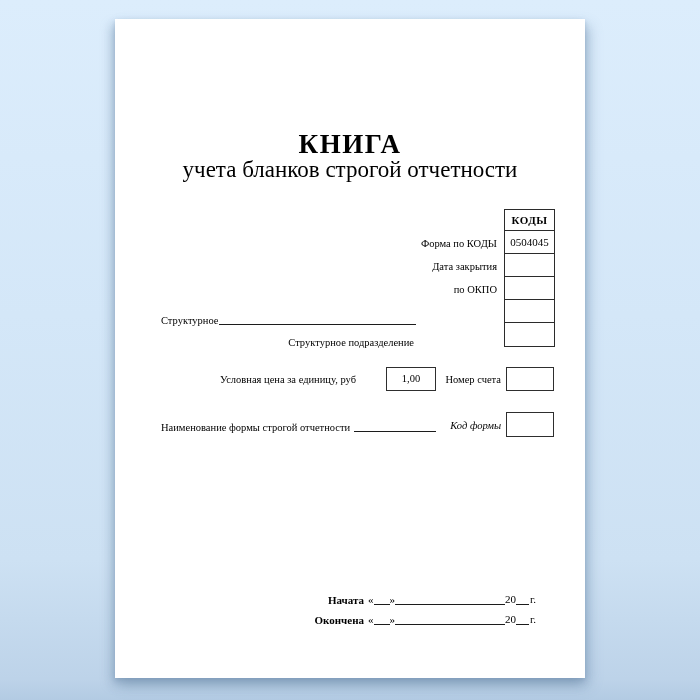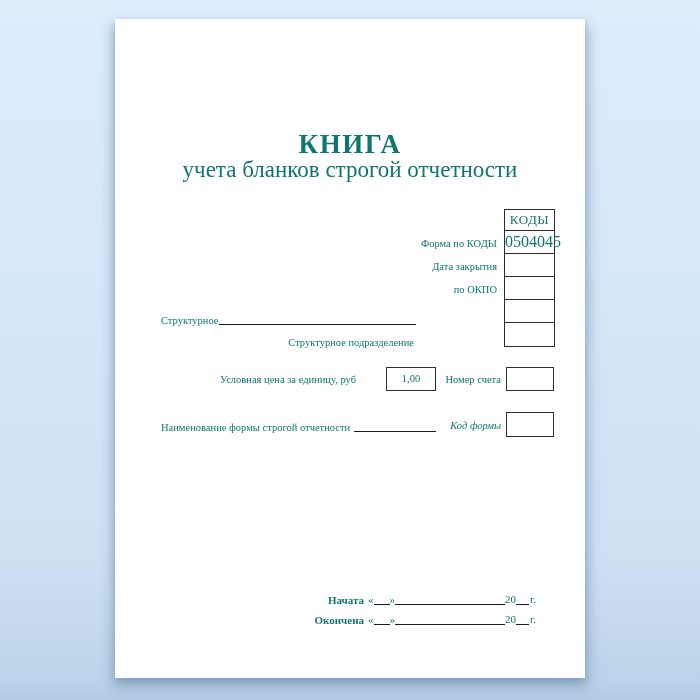--- a/index.html
+++ b/index.html
@@ -6,34 +6,34 @@
   html,body { width:700px; height:700px; }
   body { font-family:"Liberation Serif","DejaVu Serif",serif; }
 
   .canvas {
     position:relative; width:700px; height:700px; overflow:hidden;
     background:linear-gradient(180deg,#dcedfc 0%,#d4e7f8 45%,#cde1f3 80%,#bdd3e9 97%,#b3cbe3 100%);
   }
 
   .page {
     position:absolute; left:115px; top:19px; width:470px; height:659px;
-    background:#ffffff; color:#0f766e;
+    background:#ffffff; color:#000000;
     box-shadow:-4px 6px 10px rgba(110,140,170,0.40), 4px 7px 12px rgba(105,135,168,0.45), 0 2px 4px rgba(120,150,180,0.35);
   }
 
   .abs { position:absolute; }
 
   .title1 { left:0; right:0; top:110px; text-align:center; font-size:27px; font-weight:bold; letter-spacing:1.5px; }
   .title2 { left:0; right:0; top:138px; text-align:center; font-size:23px; font-weight:normal; }
 
   
   .codes-table { left:389px; top:190px; width:51px; border:1.5px solid #2b2b2b; background:#fff; }
-  .c-cell { height:23px; border-bottom:1.5px solid #2b2b2b; text-align:center; font-size:16px; line-height:22px; }
+  .c-cell { height:23px; border-bottom:1.5px solid #2b2b2b; text-align:center; font-size:11px; line-height:22px; }
   .c-cell:last-child { border-bottom:none; }
-  .c-head { height:21px; font-weight:normal; font-size:13px; line-height:20px; letter-spacing:0.5px; }
+  .c-head { height:21px; font-weight:bold; font-size:11px; line-height:20px; letter-spacing:0.5px; }
 
   .codes-labels { left:236px; top:213px; width:150px; text-align:right; }
   .codes-labels > div { height:23px; line-height:23px; font-size:10.5px; padding-right:4px; }
 
   
   .fieldrow { display:flex; align-items:flex-end; font-size:10.5px; height:14px; }
   .uline { flex:1; border-bottom:1px solid #1c1c1c; align-self:flex-end; margin-bottom:1px; }
   .uline-fixed { border-bottom:1px solid #1c1c1c; align-self:flex-end; margin-bottom:1px; }
 
   .row-institution { left:46px; top:293px; width:255px; }

